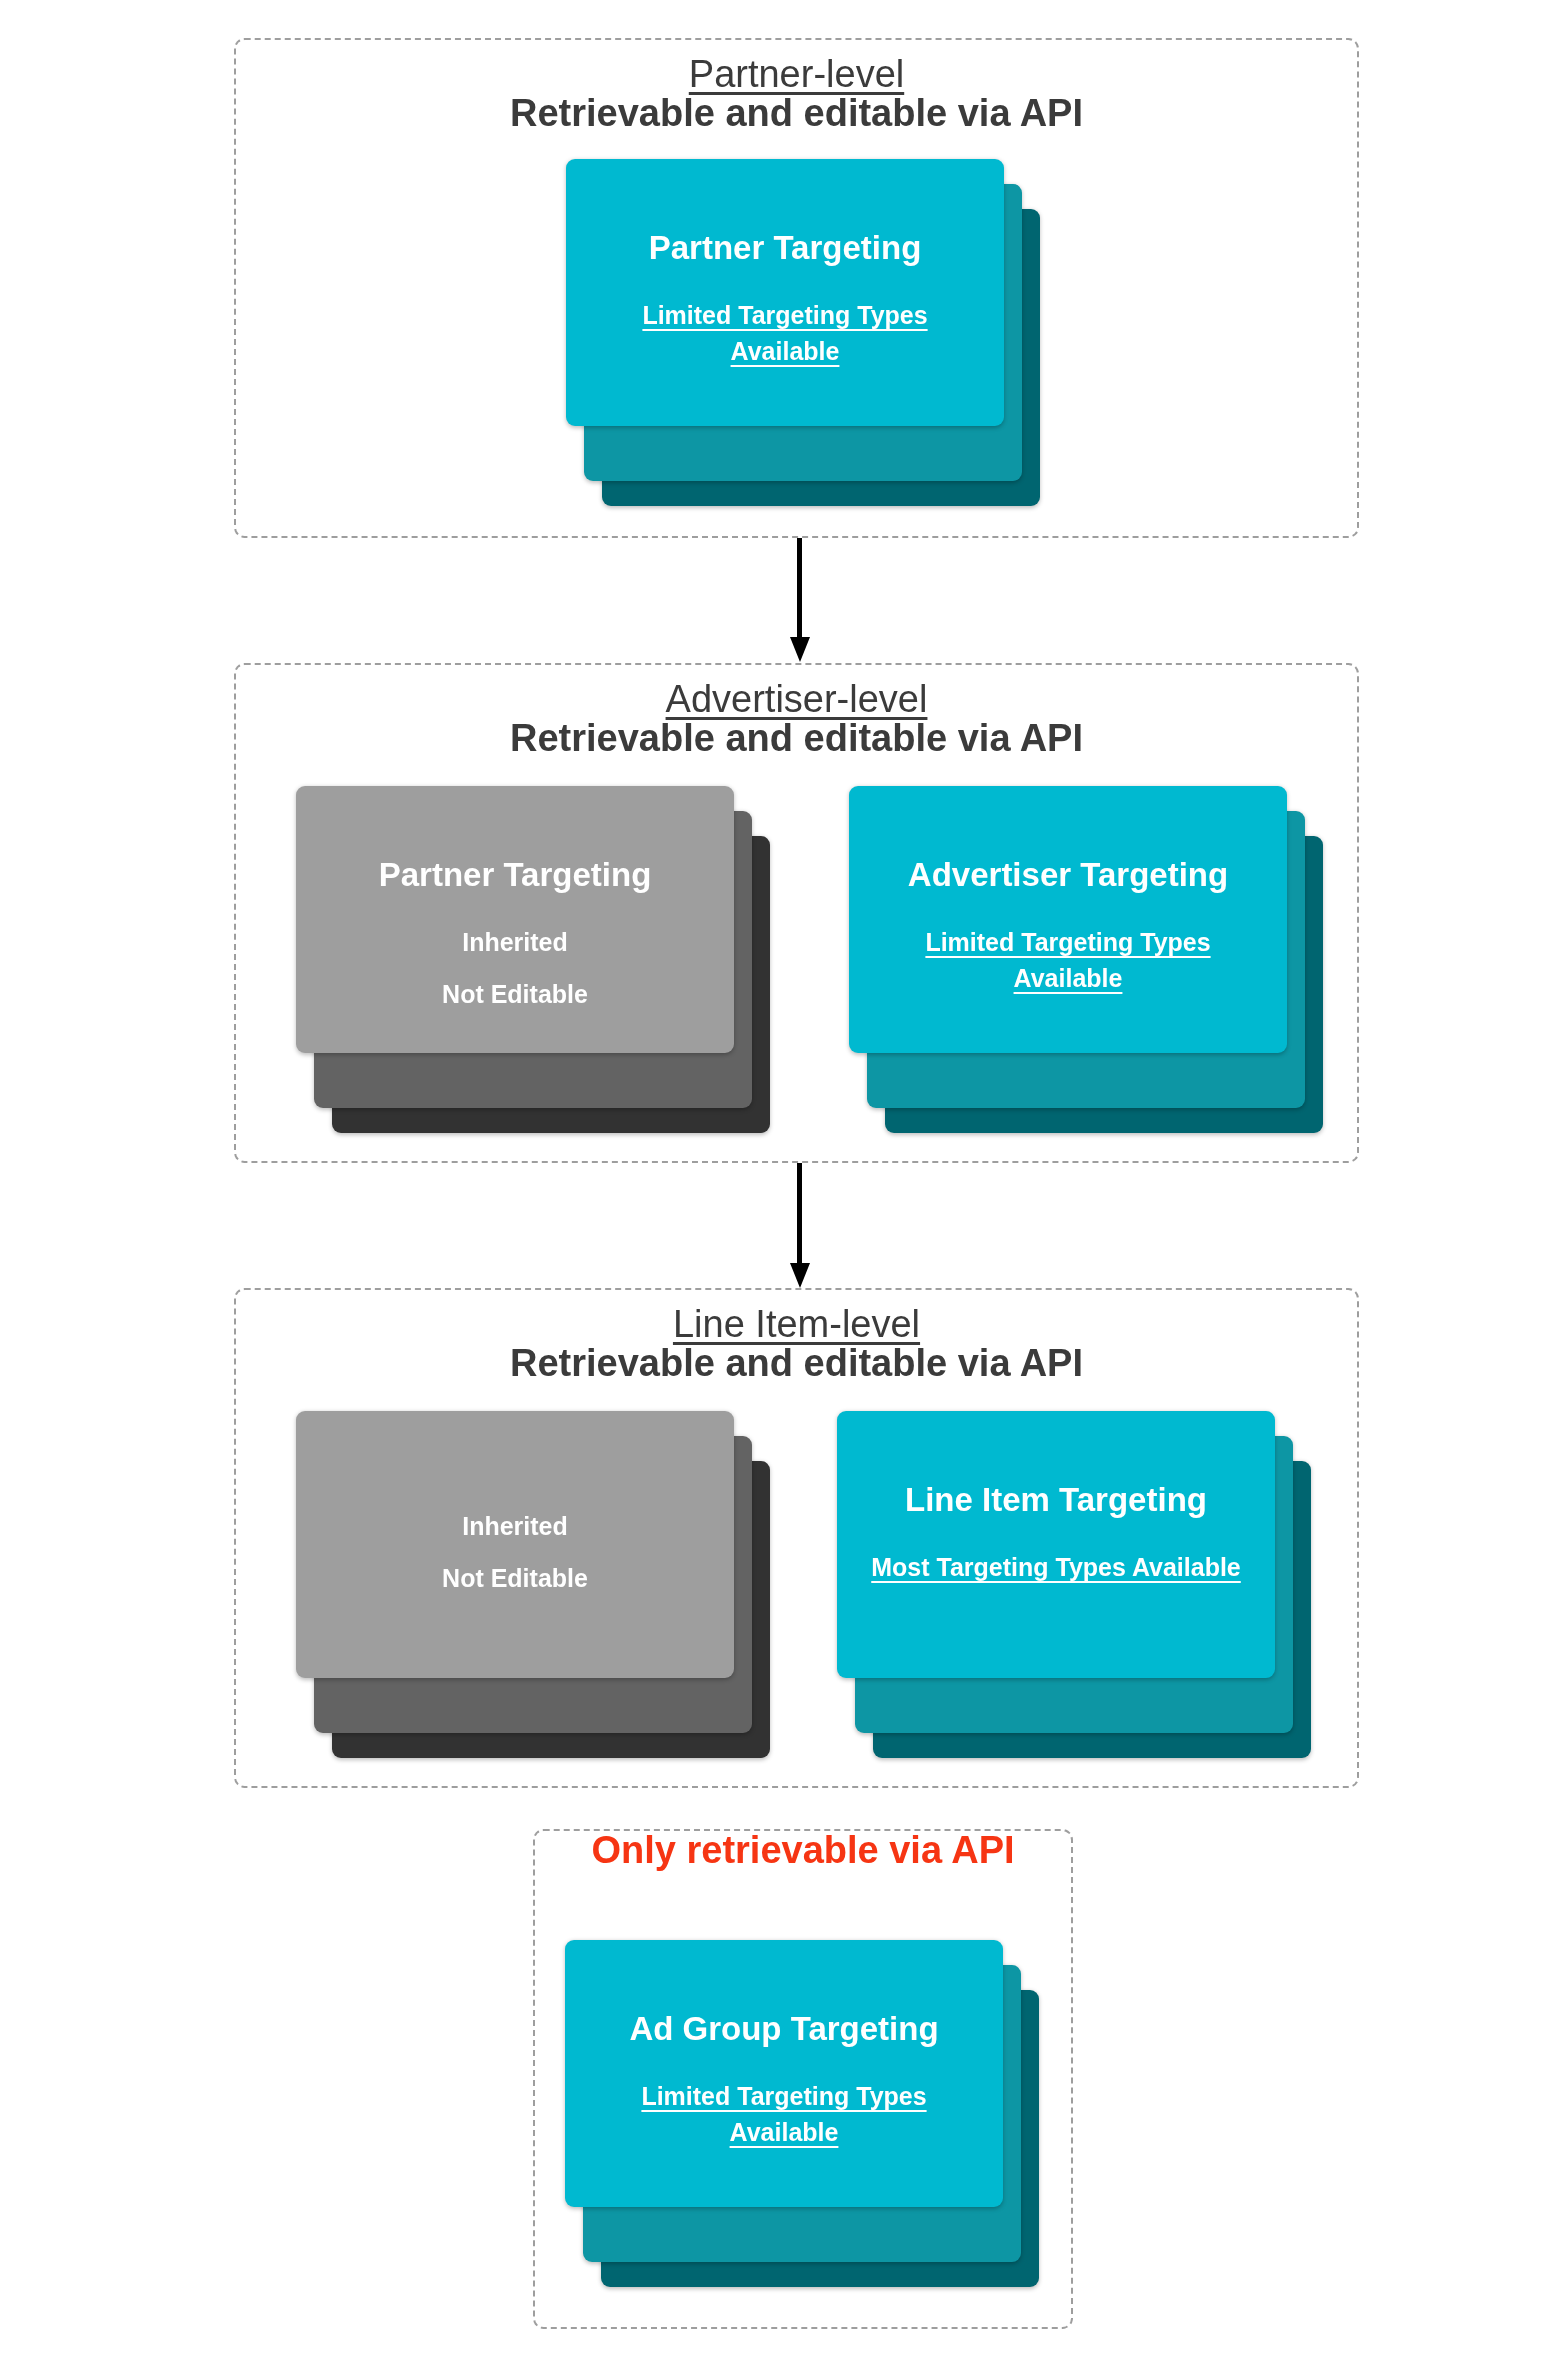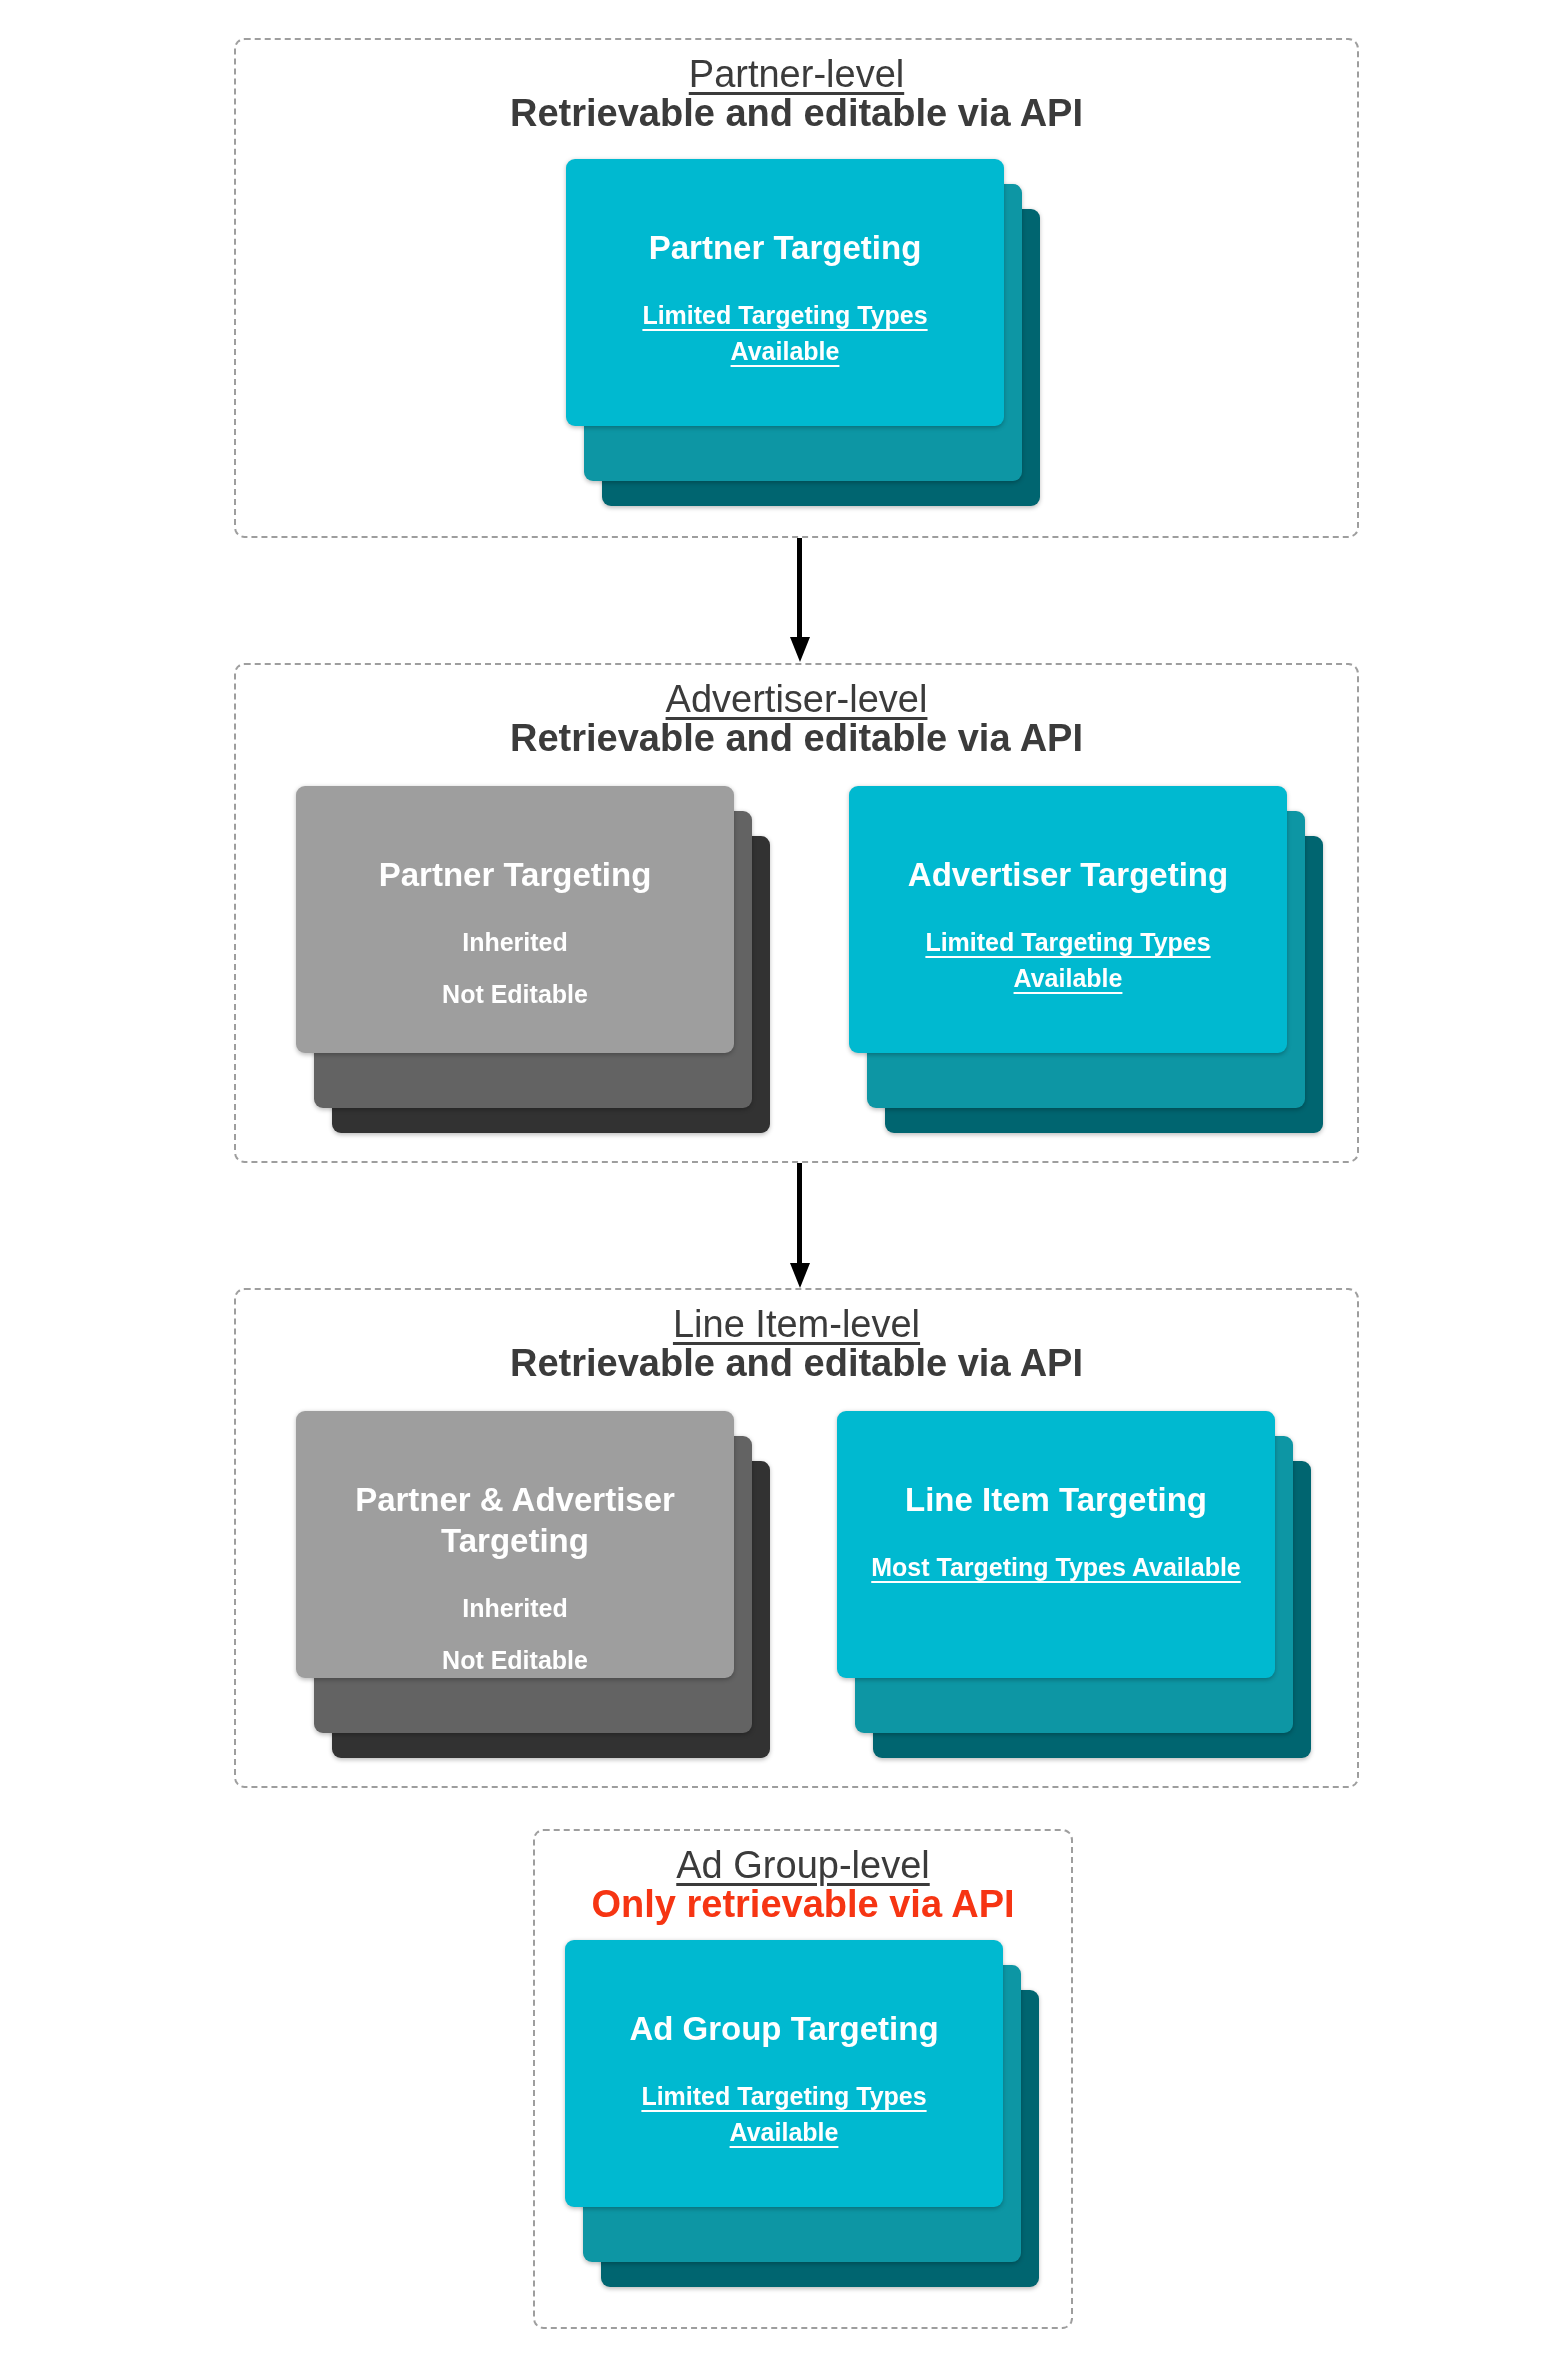--- a/index.html
+++ b/index.html
@@ -155,37 +155,35 @@
     <div class="arrow-head"></div>
   </div>
 
   <section class="panel" style="left:234px; top:1288px; width:1125px; height:500px;">
     <div class="panel-title">Line Item-level</div>
     <div class="panel-subtitle">Retrievable and editable via API</div>
     <div class="stack gray" style="left:60px; top:121px;">
       <div class="layer back"></div>
       <div class="layer mid"></div>
       <div class="card">
-        <div class="card-title">Partner &amp; Advertiser Targeting</div>
         <div class="card-sub">Inherited</div>
         <div class="card-sub follow">Not Editable</div>
       </div>
     </div>
     <div class="stack cyan" style="left:601px; top:121px;">
       <div class="layer back"></div>
       <div class="layer mid"></div>
       <div class="card">
         <div class="card-title">Line Item Targeting</div>
         <div class="card-sub underlined">Most Targeting Types Available</div>
       </div>
     </div>
   </section>
 
   <section class="panel" style="left:533px; top:1829px; width:540px; height:500px;">
-    <div class="panel-title">Ad Group-level</div>
     <div class="panel-subtitle alert">Only retrievable via API</div>
     <div class="stack cyan" style="left:30px; top:109px;">
       <div class="layer back"></div>
       <div class="layer mid"></div>
       <div class="card">
         <div class="card-title">Ad Group Targeting</div>
         <div class="card-sub underlined">Limited Targeting Types Available</div>
       </div>
     </div>
   </section>

